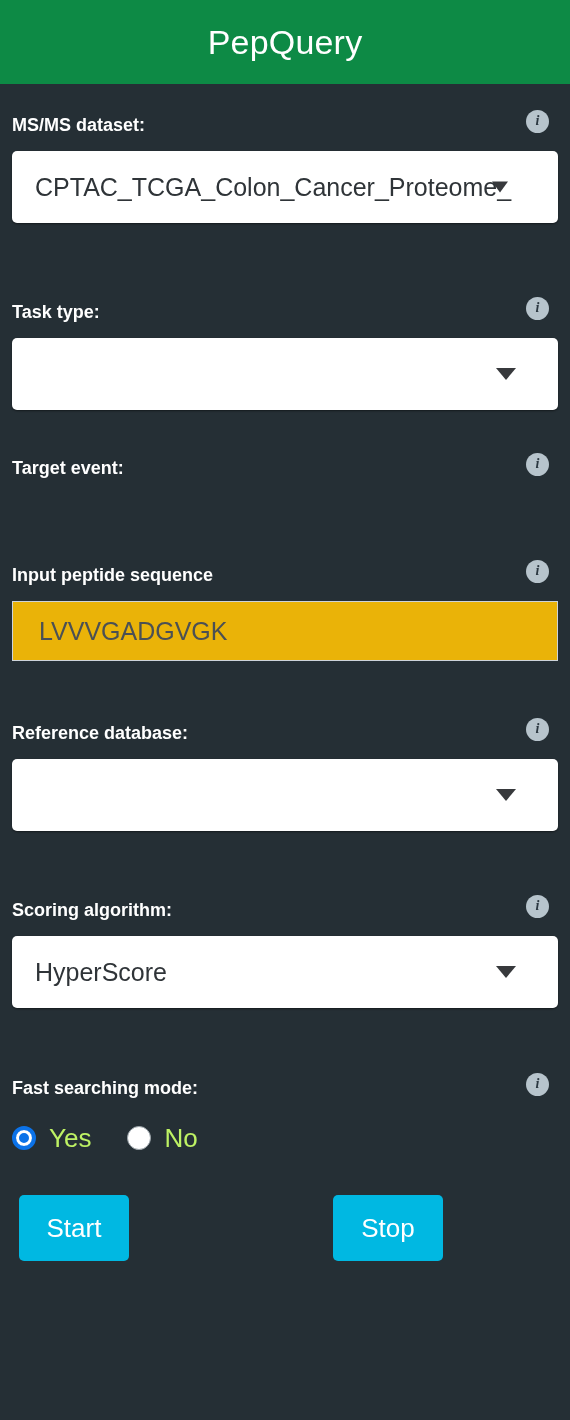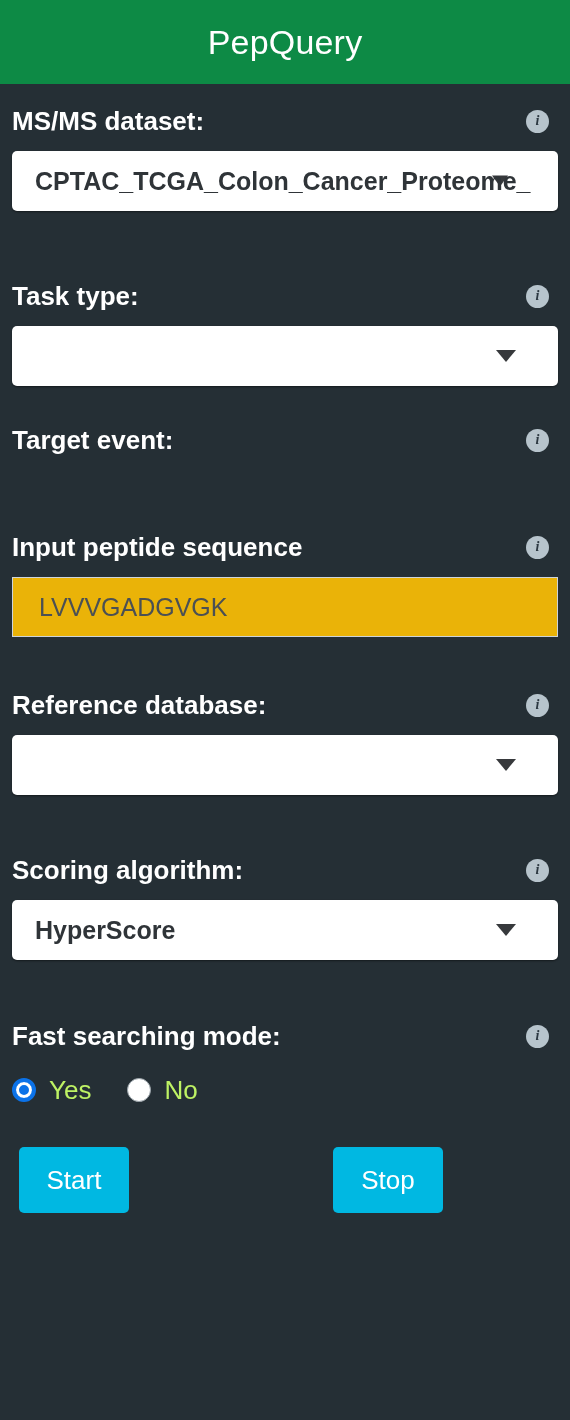--- a/index.html
+++ b/index.html
@@ -38,23 +38,24 @@
   .field-group { position: relative; }
 
   .label-row {
     display: flex;
     align-items: center;
     justify-content: space-between;
     padding-right: 9px;
   }
   .field-label {
     color: #ffffff;
-    font-size: 26px;
+    font-size: 18px;
     font-weight: bold;
     line-height: 1;
+    margin-top: 8px;
   }
 
   .info-icon {
     width: 23px;
     height: 23px;
     border-radius: 50%;
     background: #b7c4cc;
     color: #2b3740;
     font-size: 14px;
     font-weight: bold;
@@ -65,26 +66,25 @@
     justify-content: center;
     flex: 0 0 auto;
     line-height: 1;
   }
 
   
   .select-control {
     position: relative;
     background: #ffffff;
     border-radius: 5px;
-    height: 60px;
+    height: 72px;
     box-shadow: 0 1px 2px rgba(0,0,0,0.45);
     overflow: hidden;
     display: flex;
     align-items: center;
-    font-weight: bold;
   }
   .select-value {
     color: #2f3438;
     font-size: 25px;
     padding-left: 23px;
     padding-right: 12px;
     white-space: nowrap;
     line-height: 1;
   }
   .select-arrow {

